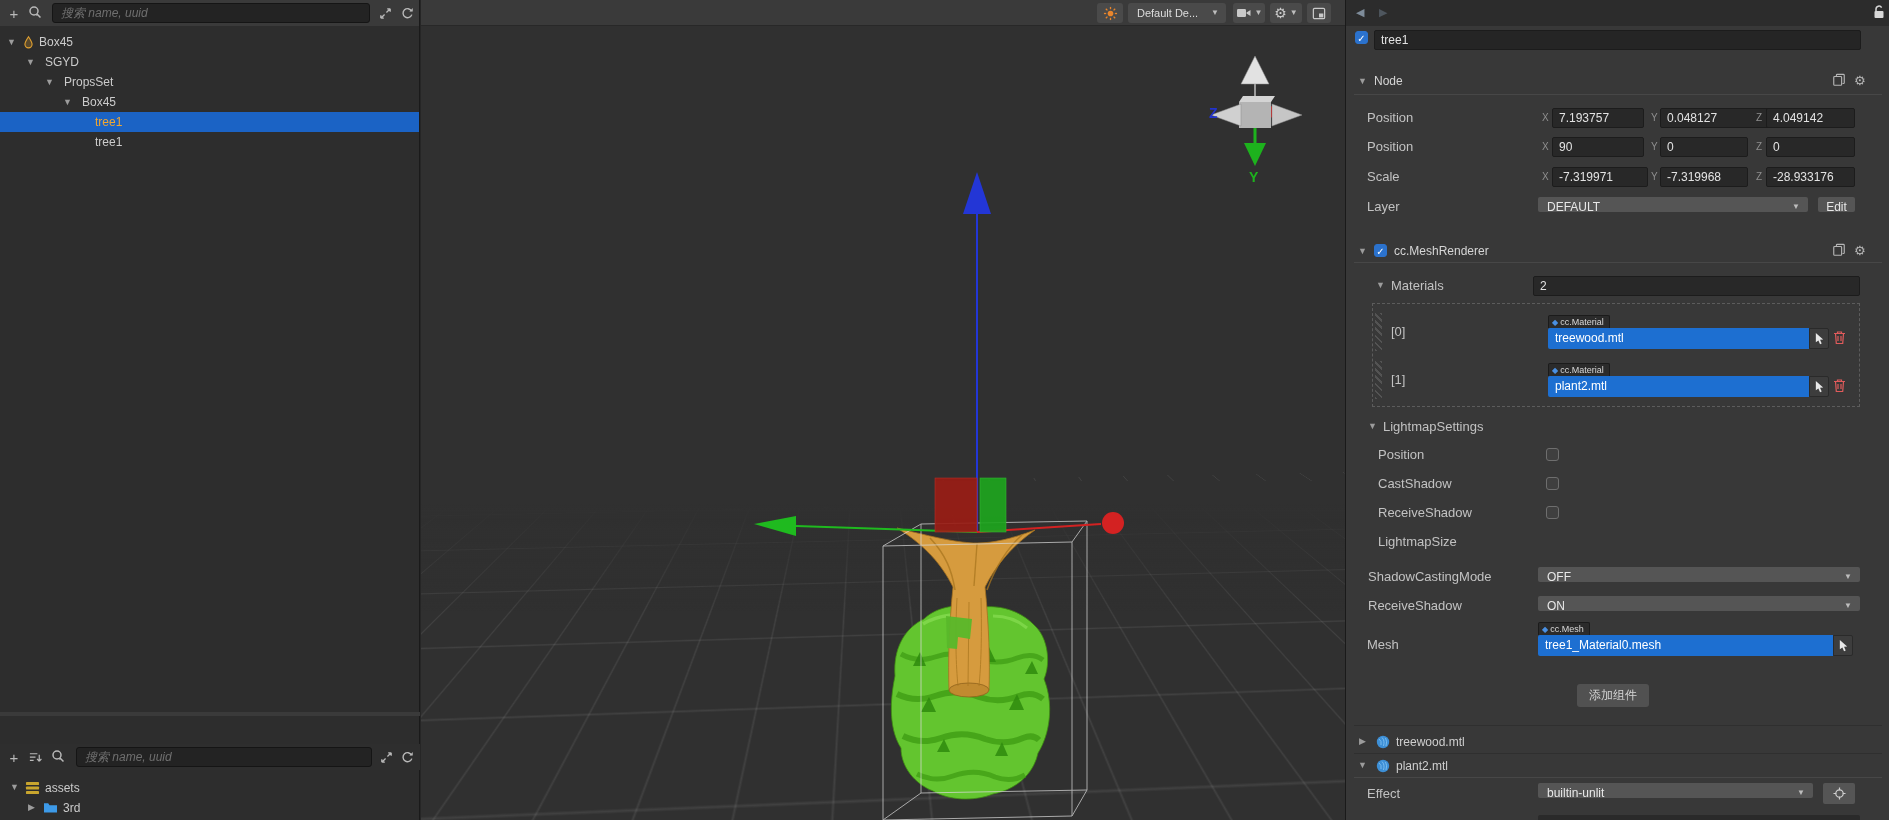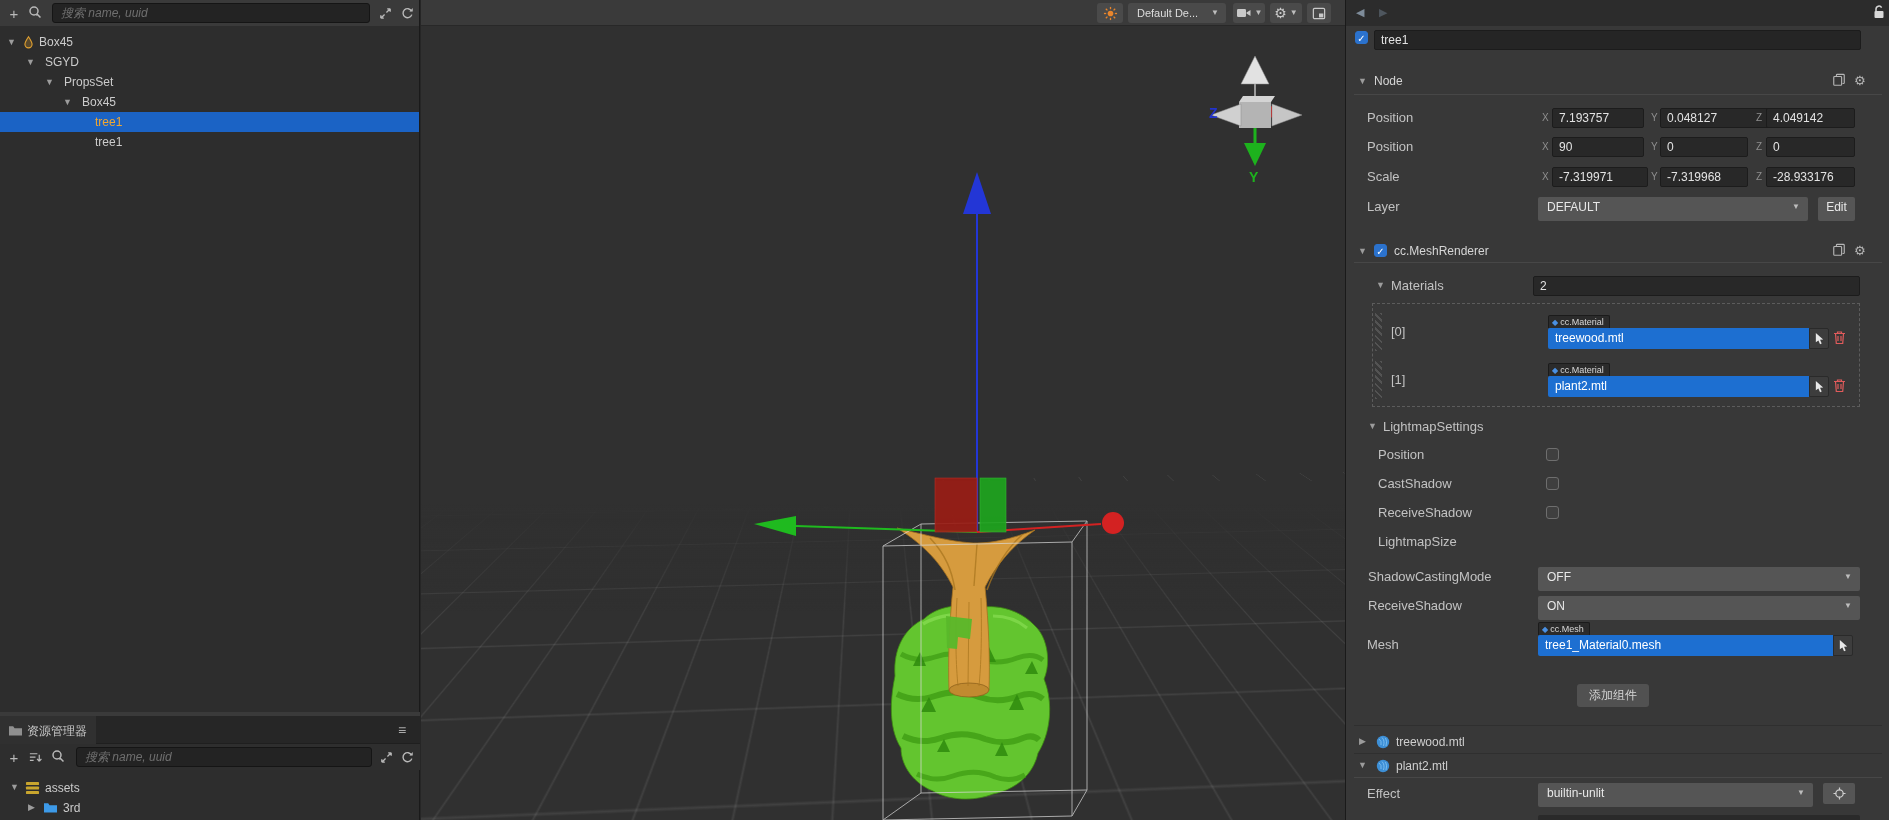--- a/index.html
+++ b/index.html
@@ -46,21 +46,21 @@
   #grid-fade { position:absolute; left:0; top:455px; width:924px; height:130px;
     background:linear-gradient(#303030 18%, rgba(48,48,48,0)); }
   #scene-svg { position:absolute; left:0; top:0; }
 
   
   #inspector { left:1345px; top:0; width:544px; height:820px; background:#383838; border-left:1px solid #1a1a1a; }
   #insp-header { position:absolute; left:0; top:0; width:100%; height:26px; background:#2c2c2c; }
   .insp-label { position:absolute; font-size:13px; color:#c2c2c2; line-height:20px; height:20px; }
   .num-field { position:absolute; height:20px; background:#282828; border:1px solid #1c1c1c; border-radius:2px; color:#e3e3e3; font-size:12px; padding:0 6px; font-family:inherit; }
   .axis-tag { position:absolute; font-size:10px; color:#8f8f8f; line-height:20px; }
-  .dd { position:absolute; height:24px; background:#555555; border-radius:2px; color:#e8e8e8; font-size:12px; line-height:21px; padding-left:9px; cursor:pointer; }
+  .dd { position:absolute; height:15px; background:#555555; border-radius:2px; color:#e8e8e8; font-size:12px; line-height:21px; padding-left:9px; cursor:pointer; }
   .dd .caret { position:absolute; right:8px; top:6px; }
   .sec-head { position:absolute; left:0; width:100%; height:22px; }
   .sec-title { position:absolute; font-size:12px; color:#d6d6d6; line-height:22px; }
   .sec-divider { position:absolute; left:8px; width:528px; height:1px; background:#474747; }
   .hd-icon { position:absolute; top:3px; width:16px; height:16px; color:#b5b5b5; cursor:pointer; }
   .chk { position:absolute; width:13px; height:13px; border-radius:3px; background:#3f3f3f; border:1px solid #6e6e6e; cursor:pointer; }
   .chk.on { background:#2b72cd; border-color:#2b72cd; color:#ffffff; font-size:10px; text-align:center; line-height:13px; }
   .asset-field { position:absolute; height:21px; background:#1d6fd1; border-radius:2px 0 0 2px; color:#ffffff; font-size:12px; line-height:21px; padding-left:7px; cursor:pointer; }
   .asset-browse { position:absolute; width:20px; height:21px; background:#3d3d3d; border-radius:0 2px 2px 0; border:1px solid #2a2a2a; cursor:pointer; display:flex; align-items:center; justify-content:center; }
   .type-badge { position:absolute; height:13px; background:#2b2b2b; border:1px solid #1b1b1b; border-bottom:none; border-radius:2px 2px 0 0; color:#d8d8d8; font-size:9px; line-height:12px; padding:0 5px 0 3px; white-space:nowrap; }
@@ -120,31 +120,20 @@
       <span class="lbl" style="left:82px;">Box45</span>
     </div>
     <div class="tree-row row-selected" style="top:112px;">
       <span class="lbl" style="left:95px;">tree1</span>
     </div>
     <div class="tree-row" style="top:132px;">
       <span class="lbl" style="left:95px;">tree1</span>
     </div>
 
     <div id="assets-split" class="abs"></div>
-    <div id="assets-tabbar" class="abs">
-      <div id="assets-tab">
-        <span class="abs" style="left:8px; top:7px;">
-          <svg width="15" height="13" viewBox="0 0 16 14">
-              <path d="M1 2.5 h4.5 l1.5 2 h8 v8 h-14 z" fill="#8f8f8f"></path>
-            </svg>
-        </span>
-        <span style="position:absolute; left:27px; top:7px; font-size:12px; color:#c8c8c8;">资源管理器</span>
-      </div>
-      <div class="abs icon-btn" style="left:393px; top:5px; width:18px; height:18px; font-size:14px; color:#aaaaaa;">≡</div>
-    </div>
     <div id="assets-toolbar" class="abs">
       <div class="tb-icon icon-btn" style="left:5px; font-size:15px;">+</div>
       <div class="tb-icon icon-btn" style="left:26px;">
         <svg width="15" height="15" viewBox="0 0 16 16">
             <path d="M2 4 h8 M2 7.5 h6 M2 11 h4 M12 5 v7 M12 12 l-2.3-2.6 M12 12 l2.3-2.6" stroke="#b9b9b9" stroke-width="1.3" fill="none"></path>
           </svg>
       </div>
       <div class="tb-icon icon-btn" style="left:50px;">
         <svg width="18" height="18" viewBox="0 0 18 18">
             <circle cx="7" cy="7" r="4" stroke="#b9b9b9" fill="none" stroke-width="1.5"></circle>

